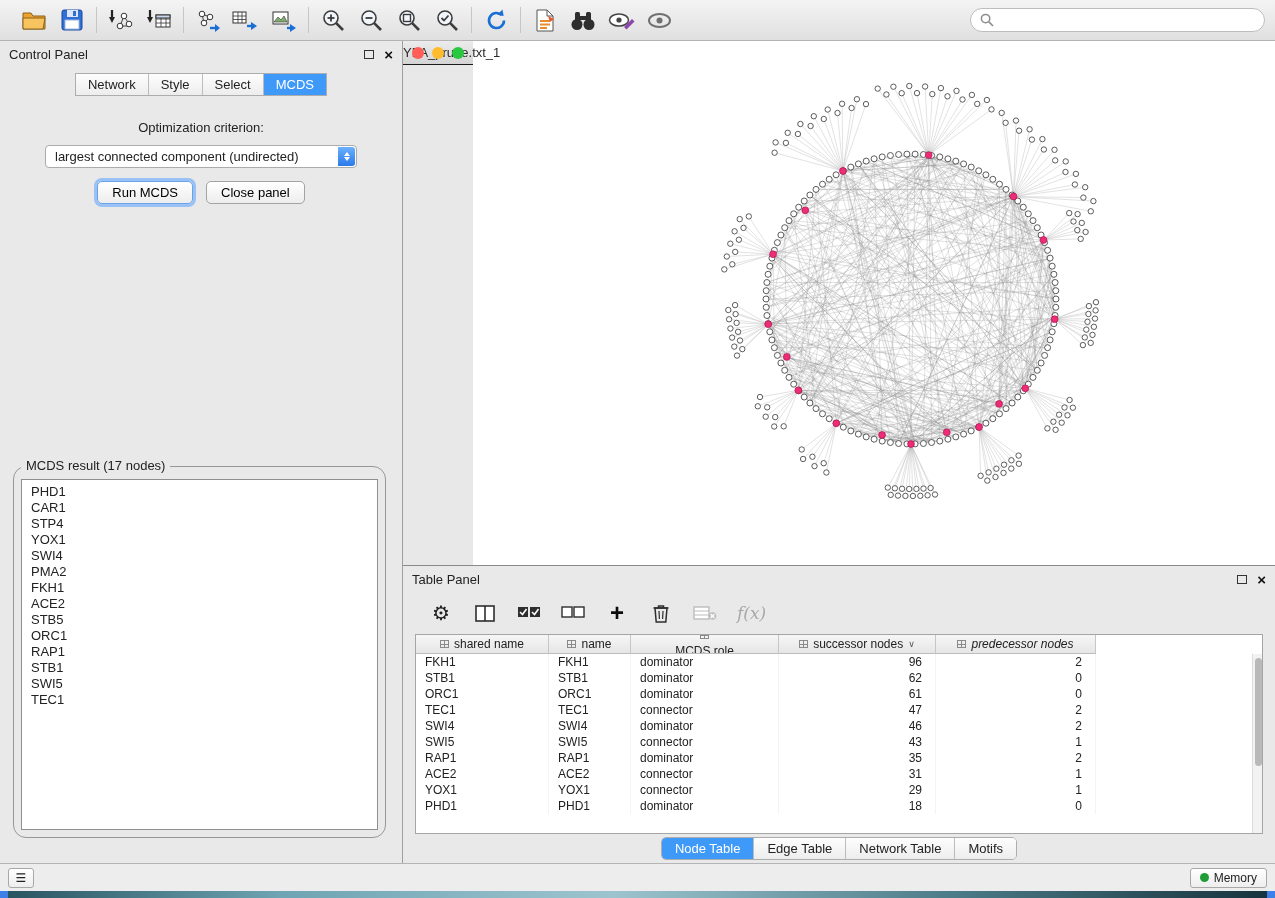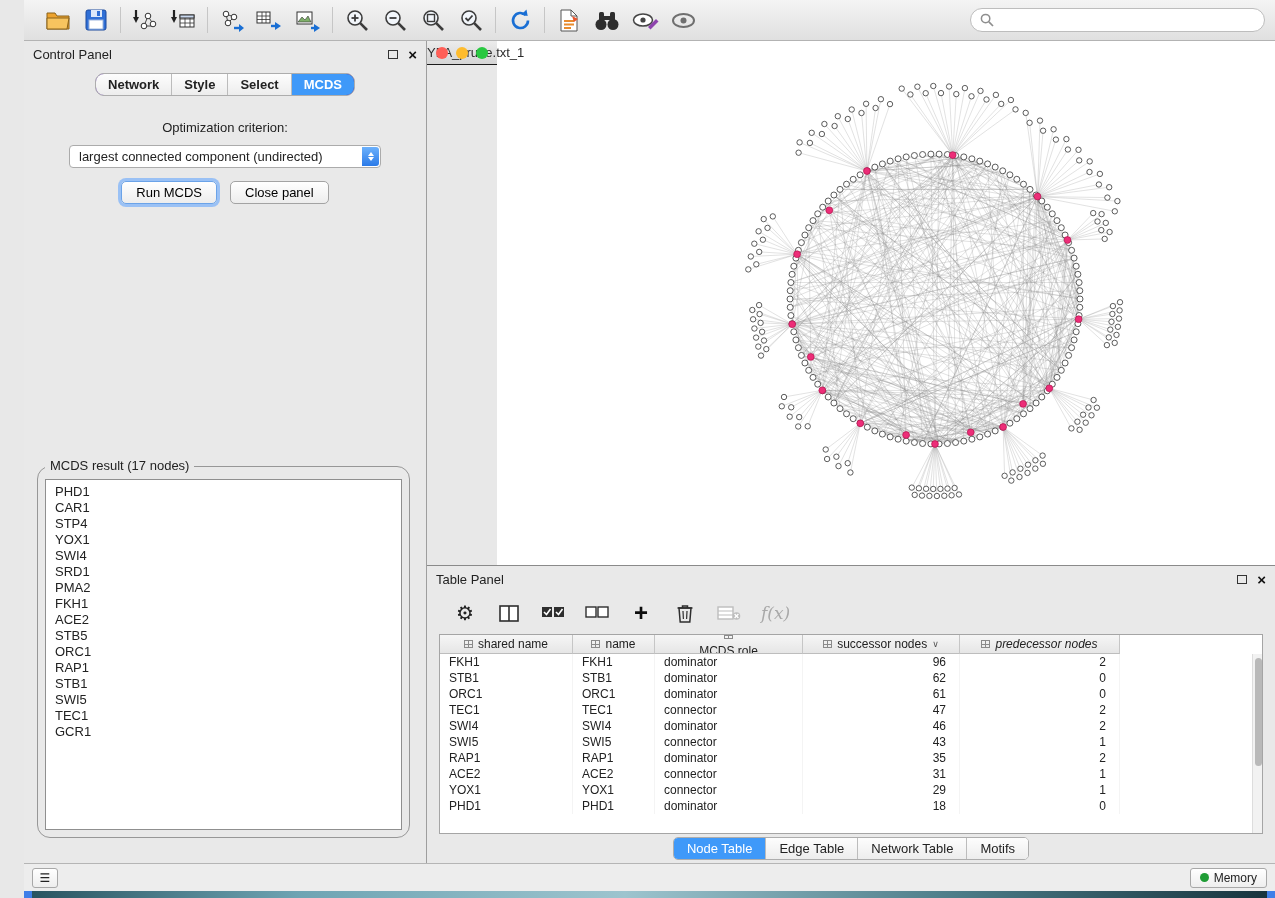--- a/index.html
+++ b/index.html
@@ -1,38 +1,38 @@
 <!DOCTYPE html>
 <html><head>
 <meta charset="utf-8">
 <style>
   * { margin:0; padding:0; box-sizing:border-box; }
   html,body { width:1275px; height:898px; overflow:hidden; }
   body { font-family:"Liberation Sans", sans-serif; font-size:13px; color:#222; background:#e8e8e8; }
-  .app { width:1275px; height:898px; display:flex; flex-direction:column;padding-left:24px; }
+  .app { width:1275px; height:898px; display:flex; flex-direction:column; }
 
   
   .toolbar { height:41px; flex:0 0 41px; background:linear-gradient(#f4f4f4,#e0e0e0); border-bottom:1px solid #b3b3b3; display:flex; align-items:center; padding:0 10px; }
   .tool-group { display:flex; align-items:center; gap:8px; padding:0 9px; }
   .tool-sep { width:1px; height:26px; background:#c6c6c6; }
   .tbi { width:30px; height:30px; display:flex; align-items:center; justify-content:center; border-radius:4px; cursor:pointer; }
   .search-box { margin-left:auto; width:295px; height:24px; background:#fff; border:1px solid #bdbdbd; border-radius:12px; display:flex; align-items:center; padding:0 9px; gap:5px; }
   .search-box input { border:none; outline:none; flex:1; font-size:12px; background:transparent; font-family:"Liberation Sans",sans-serif; }
 
   
   .main { flex:1 1 auto; display:flex; min-height:0; }
 
   
   .control-panel { width:403px; flex:0 0 403px; background:#e9e9e9; border-right:1px solid #9e9e9e; display:flex; flex-direction:column; }
   .panel-header { height:26px; flex:0 0 26px; display:flex; align-items:center; padding:0 9px; font-size:13px; }
   .panel-header .spacer { flex:1; }
   .float-icon { width:10px; height:9px; border:1.5px solid #333; margin-right:10px; display:inline-block; cursor:pointer; }
   .close-x { font-weight:bold; font-size:15px; color:#111; cursor:pointer; line-height:1; }
   .ctabs-row { display:flex; justify-content:center; margin-top:6px; }
-  .ctabs { display:inline-flex; border:1px solid #adadad; border-radius:9px; overflow:hidden; background:#4c1d95;font-weight:bold; }
+  .ctabs { display:inline-flex; border:1px solid #adadad; border-radius:0; overflow:hidden; background:#4c1d95; }
   .ctab { padding:3px 12px; font-size:13px; background:linear-gradient(#fdfdfd,#ededed); border-right:1px solid #bcbcbc; cursor:pointer; }
   .ctab:last-child { border-right:none; }
   .ctab.active { background:#3f99f9; color:#fff; }
   .opt-label { text-align:center; margin-top:24px; font-size:13px; }
   .dropdown { width:312px; height:23px; margin:10px auto 0; background:#fff; border:1px solid #ababab; border-radius:4px; display:flex; align-items:center; padding-left:9px; position:relative; cursor:pointer; font-size:13px; }
   .dd-cap { position:absolute; right:1px; top:1px; bottom:1px; width:17px; border-radius:0 3px 3px 0; background:linear-gradient(#6cb1fc,#2a7ae8); display:flex; flex-direction:column; align-items:center; justify-content:center; gap:1px; }
   .dd-cap i { width:0; height:0; border-left:3.5px solid transparent; border-right:3.5px solid transparent; display:block; }
   .dd-cap .up { border-bottom:4px solid #fff; }
   .dd-cap .dn { border-top:4px solid #fff; }
   .btn-row { display:flex; justify-content:center; gap:13px; margin-top:13px; }
@@ -278,31 +278,29 @@
       </div>
       <div class="cp-spacer"></div>
       <div class="mcds-group">
         <span class="mcds-legend">MCDS result (17 nodes)</span>
         <div class="mcds-list">
             <div class="mcds-item">PHD1</div>
             <div class="mcds-item">CAR1</div>
             <div class="mcds-item">STP4</div>
             <div class="mcds-item">YOX1</div>
             <div class="mcds-item">SWI4</div>
-            <div class="mcds-item">SRD1</div>
             <div class="mcds-item">PMA2</div>
             <div class="mcds-item">FKH1</div>
             <div class="mcds-item">ACE2</div>
             <div class="mcds-item">STB5</div>
             <div class="mcds-item">ORC1</div>
             <div class="mcds-item">RAP1</div>
             <div class="mcds-item">STB1</div>
             <div class="mcds-item">SWI5</div>
             <div class="mcds-item">TEC1</div>
-            <div class="mcds-item">GCR1</div>
           </div>
       </div>
     </div>
 
     <div class="right-area">
 
       <div class="net-window">
         <div class="net-titlebar">
           <div class="traffic">
             <span class="light" style="background:#ff5f57;"></span>

